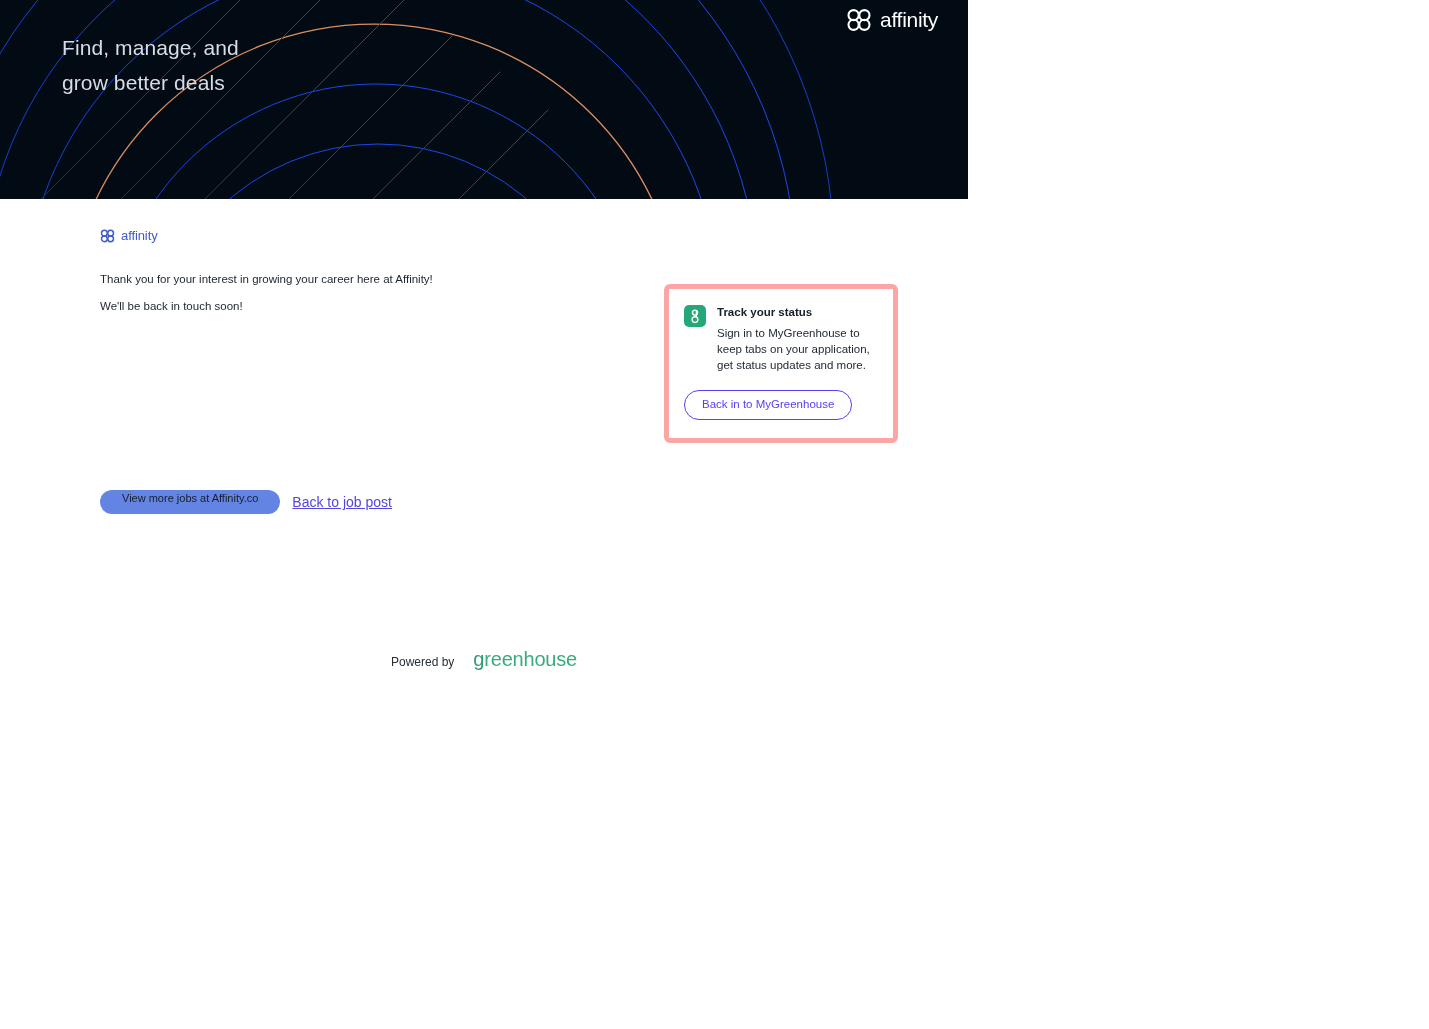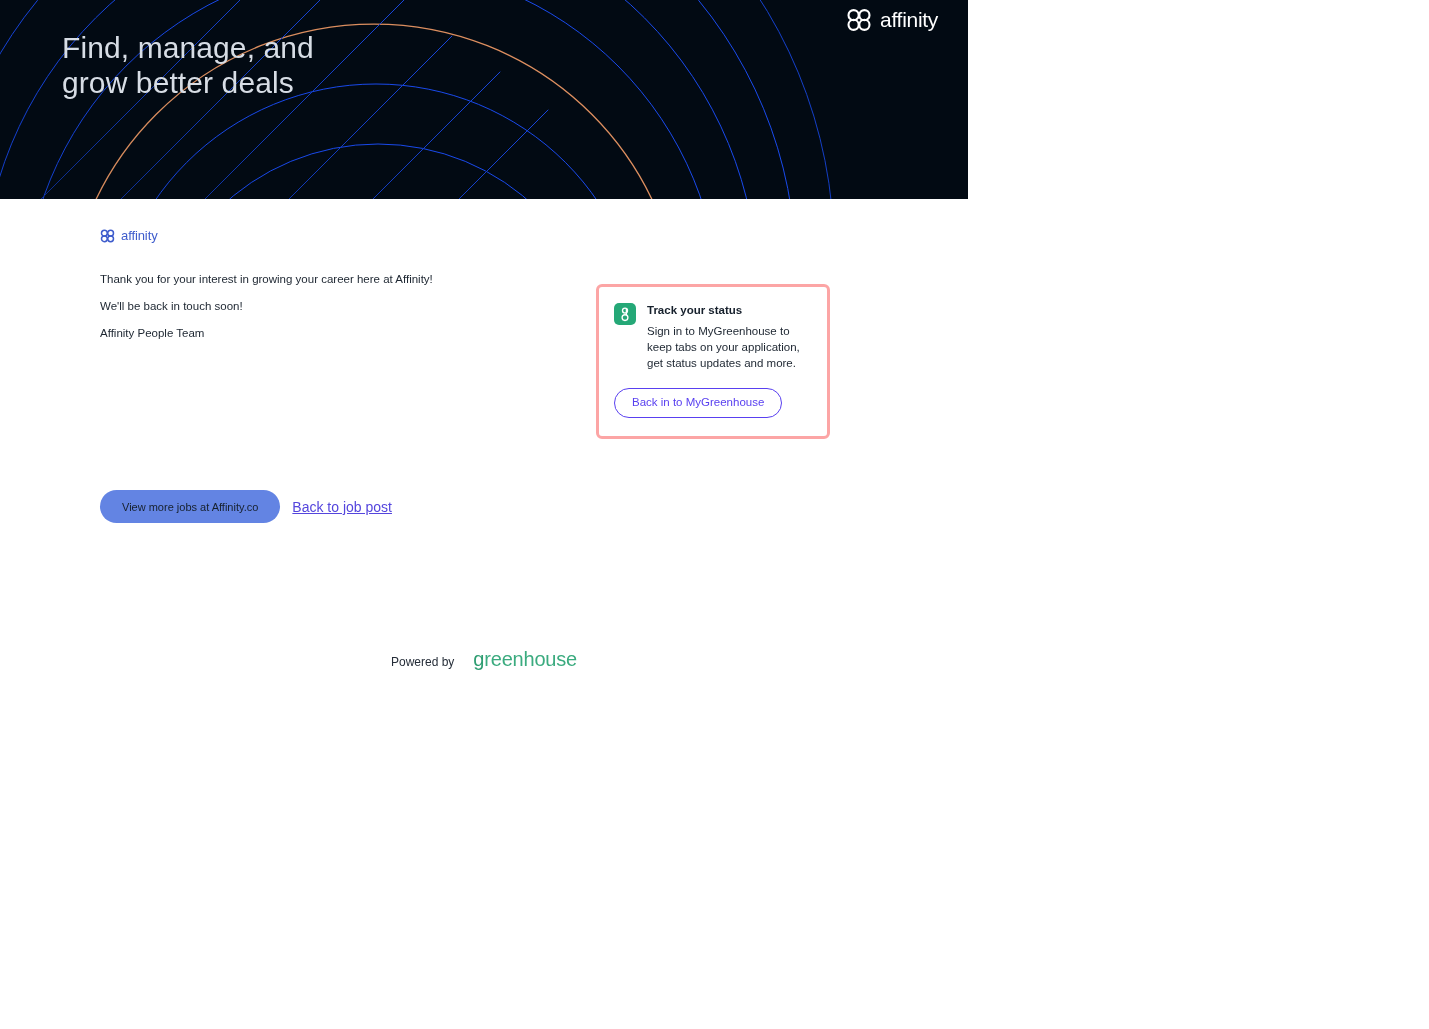--- a/index.html
+++ b/index.html
@@ -32,21 +32,21 @@
     top: 0;
     width: 968px;
     height: 199px;
   }
   #hero-heading {
     position: absolute;
     left: 62px;
     top: 30px;
     width: 420px;
     color: #d7dde5;
-    font-size: 30px;
+    font-size: 21px;
     line-height: 35px;
     font-weight: 400;
     letter-spacing: 0.1px;
     white-space: pre-line;
   }
   #hero-logo {
     position: absolute;
     right: 30px;
     top: 8px;
     display: flex;
@@ -91,25 +91,25 @@
     color: #1c2530;
     font-size: 11.5px;
     line-height: 16px;
   }
   #confirmation p { margin: 0 0 11px 0; }
   #confirmation p:last-child { margin-bottom: 0; }
 
   
   #status-card {
     position: absolute;
-    left: 596px;
+    left: 664px;
     top: 85px;
     width: 234px;
     box-sizing: border-box;
-    border: 3px solid #fca5a5;
+    border: 5px solid #fca5a5;
     border-radius: 6px;
     background: #fff;
     padding: 16px 18px 18px 15px;
   }
   #status-card .row { display: flex; gap: 11px; }
   .gh-icon {
     flex: 0 0 auto;
     width: 22px;
     height: 22px;
     border-radius: 5px;
@@ -154,21 +154,21 @@
     align-items: center;
     gap: 12px;
   }
   #view-jobs-btn {
     border: 0;
     background: #6384e3;
     color: #16202c;
     font-size: 11px;
     font-family: "Liberation Sans", sans-serif;
     border-radius: 20px;
-    padding: 11px 22px 10px;
+    padding: 2px 22px 10px;
     cursor: pointer;
     line-height: 12px;
   }
   #back-link {
     color: #5445dd;
     font-size: 14px;
     text-decoration: underline;
     cursor: pointer;
   }
 
@@ -272,21 +272,20 @@
           <circle cx="18.4" cy="16.8" r="5.0"></circle>
         </g>
       </svg>
     </span>
     <span class="wordmark">affinity</span>
   </div>
 
   <div id="confirmation">
     <p>Thank you for your interest in growing your career here at Affinity!</p>
     <p>We'll be back in touch soon!</p>
-    <p>Affinity People Team</p>
   </div>
 
   <div id="status-card">
     <div class="row">
       <div class="gh-icon">
         <svg viewBox="0 0 22 22" width="22" height="22" aria-hidden="true">
           <g fill="none" stroke="#ffffff" stroke-width="1.35">
             <circle cx="11" cy="7.6" r="2.5"></circle>
             <circle cx="11" cy="14.6" r="2.9"></circle>
             <path d="M 12.4 5.3 L 12.4 12"></path>

